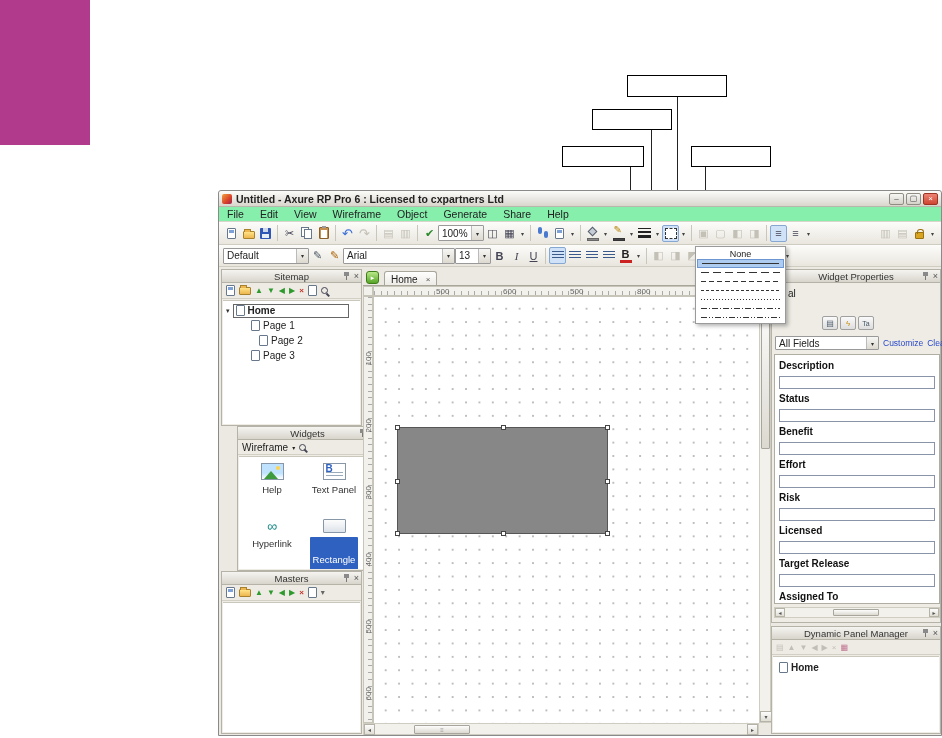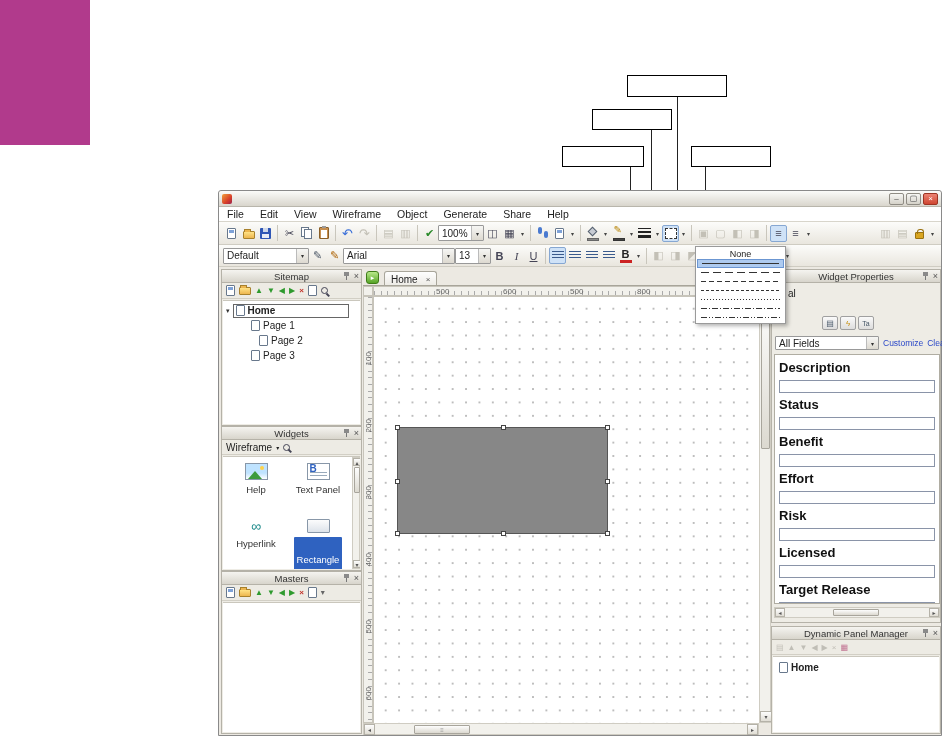--- a/index.html
+++ b/index.html
@@ -7,21 +7,21 @@
   body{position:relative;background:#fff;font-family:"Liberation Sans",sans-serif;overflow:hidden;color:#222}
   .abs{position:absolute}
   
   .win{position:absolute;left:218px;top:190px;width:724px;height:546px;background:#ece9e2;border:1px solid #8a8a8a;border-radius:3px 3px 0 0}
   .titlebar{position:absolute;left:0;top:0;width:100%;height:16px;background:linear-gradient(#fbfbf9,#d9d6cd);border-bottom:1px solid #b9b6ac;display:flex;align-items:center;padding:0 3px;border-radius:3px 3px 0 0}
   .applogo{width:10px;height:10px;border-radius:2px;background:linear-gradient(135deg,#f2a13c,#d8402a 60%,#9a1f4e);margin-right:4px}
   .titletext{font-size:10.5px;font-weight:bold;color:#222;white-space:nowrap}
   .winbtns{margin-left:auto;display:flex;gap:2px}
   .wbtn{width:15px;height:12px;border:1px solid #8f8c84;border-radius:2px;background:linear-gradient(#f6f6f4,#d5d2c9);font-size:8px;line-height:10px;text-align:center;color:#444}
   .wbtn.close{background:linear-gradient(#ec8373,#cf4632);color:#fff;border-color:#9c3423}
-  .menubar{position:absolute;left:0;top:16px;width:100%;height:15px;background:#ffffff;border-bottom:1px solid #d8d5cb;display:flex;align-items:center;font-size:10.5px}
+  .menubar{position:absolute;left:0;top:16px;width:100%;height:15px;background:#86efac;border-bottom:1px solid #d8d5cb;display:flex;align-items:center;font-size:10.5px}
   .menubar span{padding:0 8px}
   .tb{position:absolute;left:0;width:100%;background:linear-gradient(#fcfcfa,#e9e6de);border-bottom:1px solid #cfccc2;display:flex;align-items:center;padding:0 4px}
   .tb1{top:31px;height:23px}
   .tb2{top:54px;height:22px}
   .tbtn{min-width:17px;height:17px;display:flex;align-items:center;justify-content:center;border:1px solid transparent;border-radius:2px;font-size:11px;color:#445;flex:0 0 auto}
   .tbtn.dis{color:#c3c0b6}
   .tbtn.pressed{background:#cfe2f7;border-color:#86a7d2}
   .dd{width:9px;height:17px;display:flex;align-items:center;justify-content:center;font-size:6px;color:#444;flex:0 0 auto}
   .sep{width:1px;height:16px;background:#c9c6bc;margin:0 3px;flex:0 0 auto}
   .combo{height:16px;background:#fff;border:1px solid #989florin8;border:1px solid #999;display:flex;align-items:center;font-size:10px;padding-left:3px;border-radius:1px;flex:0 0 auto;white-space:nowrap}
@@ -91,21 +91,21 @@
   .vticks{background-image:repeating-linear-gradient(180deg,#aaa 0 1px,transparent 1px 6.7px);background-size:4px 100%;background-position:right;background-repeat:no-repeat}
   .dots{background-color:#fff;background-image:radial-gradient(circle,#bdbdbd 0.7px,transparent 0.9px);background-size:13.4px 13.4px;background-position:5px 5px}
   .hdl{position:absolute;width:5px;height:5px;background:#fff;border:1px solid #444}
   .sb{background:#f2f1ec;border:1px solid #cfccc2;position:absolute}
   .sbtn{background:linear-gradient(#fdfdfd,#e0ddd4);border:1px solid #b5b2a8;display:flex;align-items:center;justify-content:center;font-size:6px;color:#555;position:absolute}
   .sthumb{background:linear-gradient(#fdfdfd,#dcd9d0);border:1px solid #a8a59c;border-radius:1px;position:absolute;display:flex;align-items:center;justify-content:center;font-size:6px;color:#999}
   .tab{position:absolute;height:15px;background:linear-gradient(#fefefe,#eceae4);border:1px solid #a8a59a;border-bottom:none;border-radius:3px 3px 0 0;display:flex;align-items:center;gap:8px;padding:0 6px;font-size:10px}
   .tab .x{font-size:8px;color:#555}
   
   .ptab{width:16px;height:14px;border:1px solid #a0a0a0;background:linear-gradient(#fafafa,#ddd);border-radius:2px;display:flex;align-items:center;justify-content:center;font-size:8px;color:#456}
-  .flabel{font-size:13px;font-weight:bold;color:#111;margin:3px 0 1px}
+  .flabel{font-size:10px;font-weight:bold;color:#111;margin:3px 0 1px}
   .finput{width:100%;height:13px;border:1px solid #8a94a8;background:#fff;font-size:10px;font-family:"Liberation Sans",sans-serif;padding:0 2px}
   .link{font-size:8.5px;color:#2a48c8}
   
   .callout{position:absolute;background:#fff;border:1px solid #000}
   .cline{position:absolute;width:1px;background:#222}
   .lsmenu{position:absolute;left:695px;top:246px;width:91px;background:#fff;border:1px solid #9a9a9a;box-shadow:2px 2px 4px rgba(0,0,0,.3);padding:1px;z-index:50}
   .lsmenu .mi{height:11px;display:flex;align-items:center;justify-content:center;font-size:9px}
   .lsmenu .mrow{height:9px;display:flex;align-items:center;padding:0 4px}
   .lsmenu .mrow.sel{background:#aecbf0;border:1px solid #6b96d2}
   .lp{width:100%;height:2px}
@@ -128,20 +128,21 @@
 <div class="callout" style="left:691px;top:146px;width:80px;height:21px"></div>
 <div class="cline" style="left:630px;top:167px;height:61px"></div>
 <div class="cline" style="left:651px;top:130px;height:98px"></div>
 <div class="cline" style="left:677px;top:97px;height:131px"></div>
 <div class="cline" style="left:705px;top:167px;height:61px"></div>
 
 <div class="win">
 
   <div class="titlebar">
     <span class="applogo"></span>
+    <span class="titletext">Untitled - Axure RP Pro 6 : Licensed to cxpartners Ltd</span>
     <span class="winbtns">
       <span class="wbtn">–</span>
       <span class="wbtn">▢</span>
       <span class="wbtn close">×</span>
     </span>
   </div>
 
   <div class="menubar">
     <span>File</span>
     <span>Edit</span>
@@ -327,21 +328,21 @@
         <span class="pg"></span>
         <span>Page 2</span>
       </div>
       <div class="trow" style="padding-left:28px">
         <span class="pg"></span>
         <span>Page 3</span>
       </div>
     </div>
   </div>
 
-  <div class="panel" style="left:2px;top:235px;width:141px;height:145px">
+  <div class="panel" style="left:18px;top:235px;width:141px;height:145px">
     <div class="phead">
       <span>Widgets</span>
       <span class="hicons">
         <span class="pinico"></span>
         <span class="x">×</span>
       </span>
     </div>
     <div class="ptool" style="height:15px">
       <span style="font-size:10px">Wireframe</span>
       <span style="font-size:6px">▾</span>

